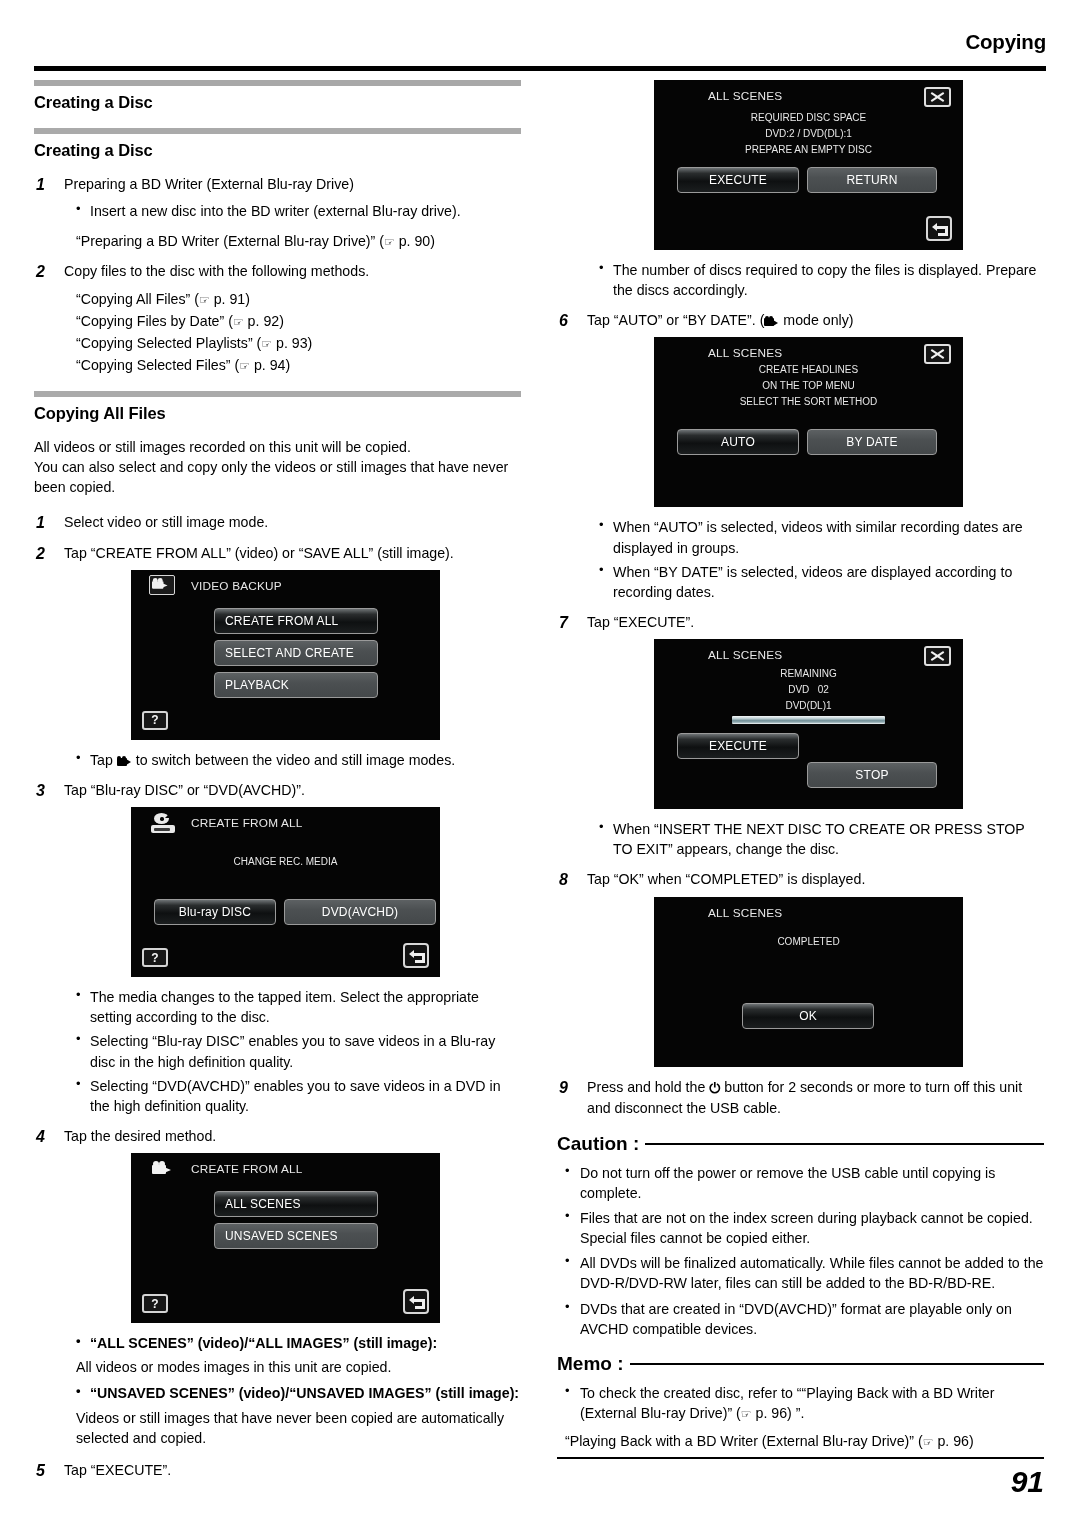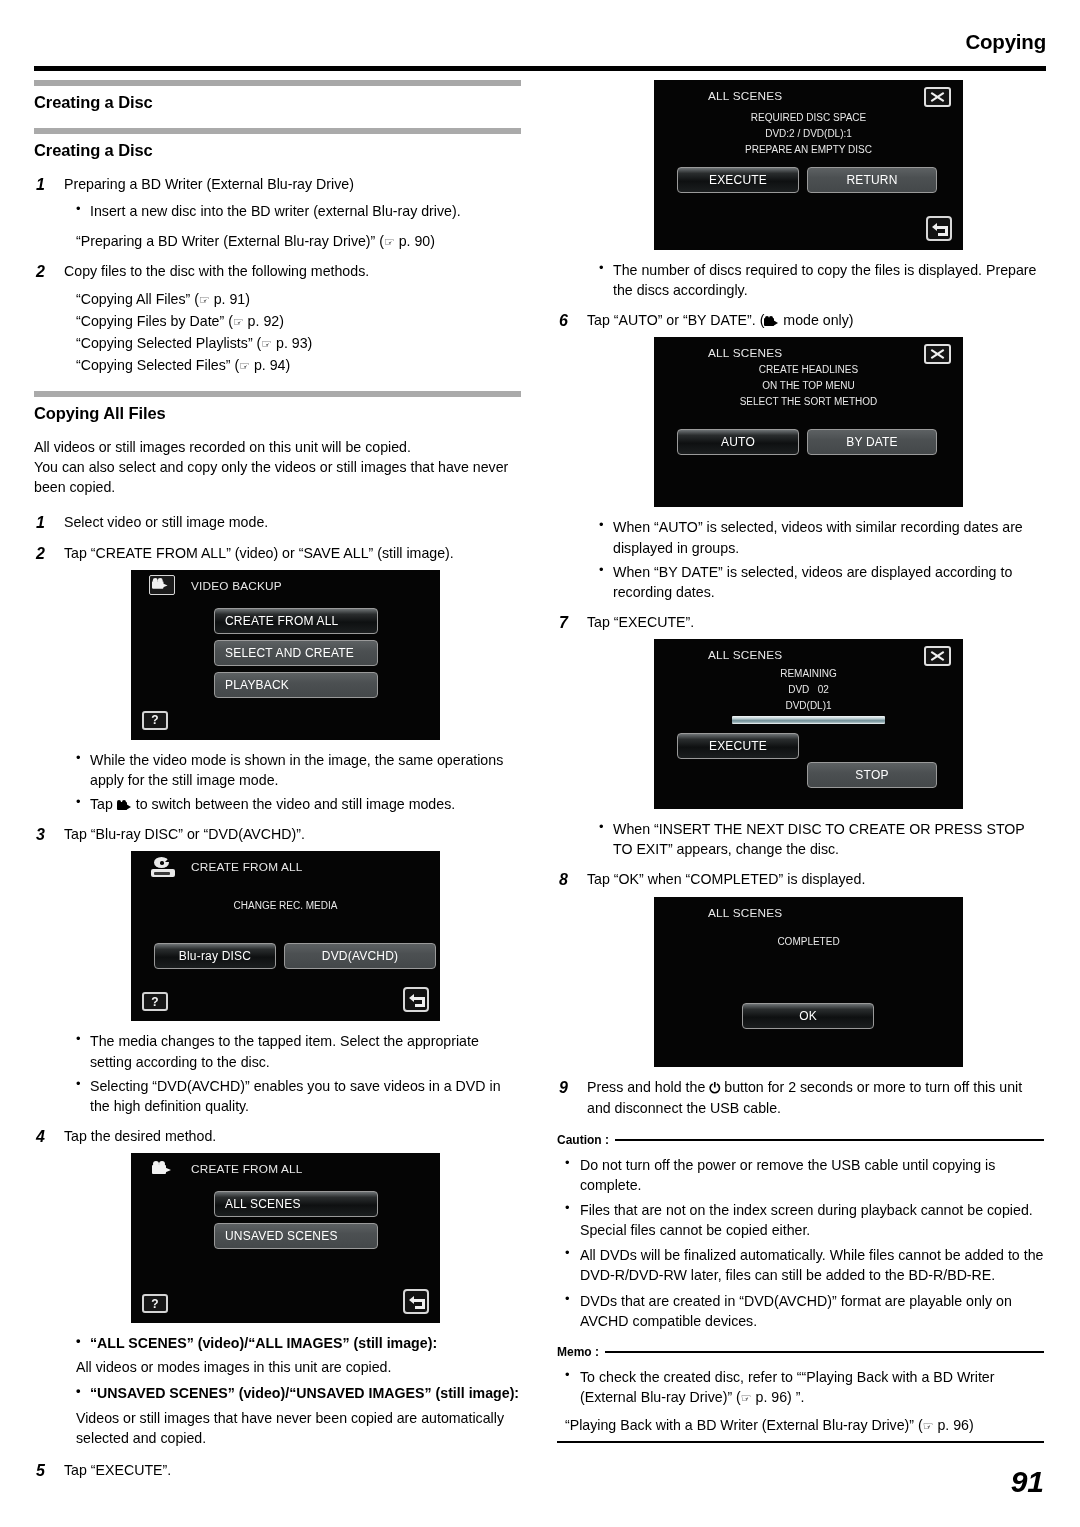--- a/index.html
+++ b/index.html
@@ -355,21 +355,21 @@
     border-radius: 1px;
   }
 
   
   .note-head {
     display: flex;
     align-items: center;
     margin: 14px 0 8px 0;
   }
   .note-head .label {
-    font-size: 12px;
+    font-size: 19px;
     font-weight: bold;
     white-space: nowrap;
     padding-right: 6px;
   }
   .note-head .rule {
     flex: 1 1 auto;
     height: 2px;
     background: #000;
   }
   ul.note-list {
@@ -478,21 +478,20 @@
       </span>
     </div>
     <div class="lcd-title">VIDEO BACKUP</div>
     <div class="btn sel left-text" style="left:83px; top:38px; width:164px;">CREATE FROM ALL</div>
     <div class="btn plain left-text" style="left:83px; top:70px; width:164px;">SELECT AND CREATE</div>
     <div class="btn plain left-text" style="left:83px; top:102px; width:164px;">PLAYBACK</div>
     <div class="btn-help">?</div>
   </div>
 
   <ul class="bullets">
-    <li>While the video mode is shown in the image, the same operations apply for the still image mode.</li>
     <li><span>Tap </span><span class="vidicon-inline"><span class="r1"></span><span class="r2"></span><span class="b"></span><span class="l"></span></span><span> to switch between the video and still image modes.</span></li>
   </ul>
 
   <div class="step">
     <div class="step-num">3</div>
     <div class="step-body">Tap “Blu-ray DISC” or “DVD(AVCHD)”.</div>
   </div>
 
   <div class="lcd">
     <div class="icon-disc">
@@ -512,20 +511,21 @@
         <span class="head"></span>
           <span class="stem"></span>
           <span class="down"></span>
           <span class="foot"></span>
       </span>
     </div>
   </div>
 
   <ul class="bullets">
     <li>The media changes to the tapped item. Select the appropriate setting according to the disc.</li>
+    <li>Selecting “Blu-ray DISC” enables you to save videos in a Blu-ray disc in the high definition quality.</li>
     <li>Selecting “DVD(AVCHD)” enables you to save videos in a DVD in the high definition quality.</li>
   </ul>
 
   <div class="step">
     <div class="step-num">4</div>
     <div class="step-body">Tap the desired method.</div>
   </div>
 
   <div class="lcd">
     <span class="cam icon-cam-plain">

